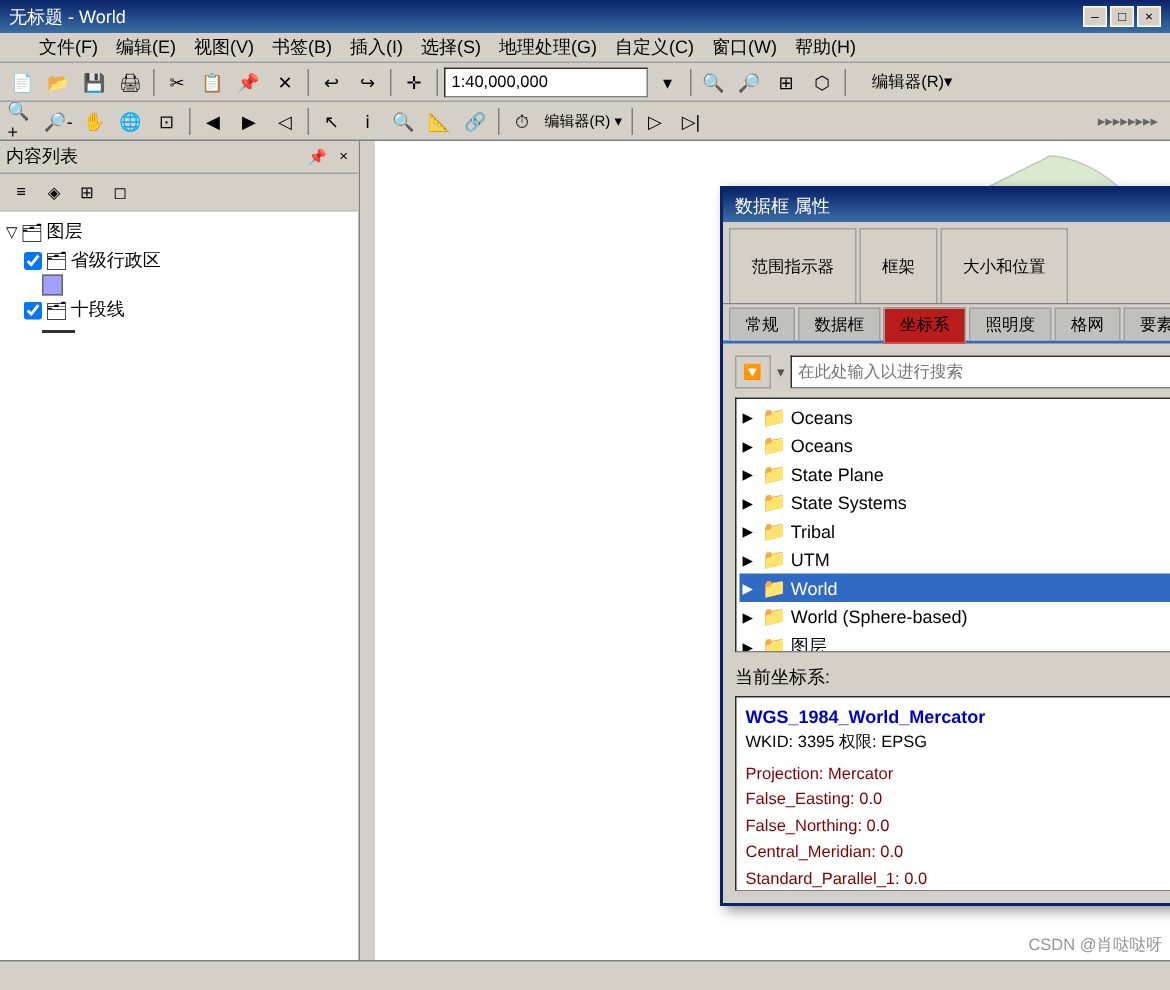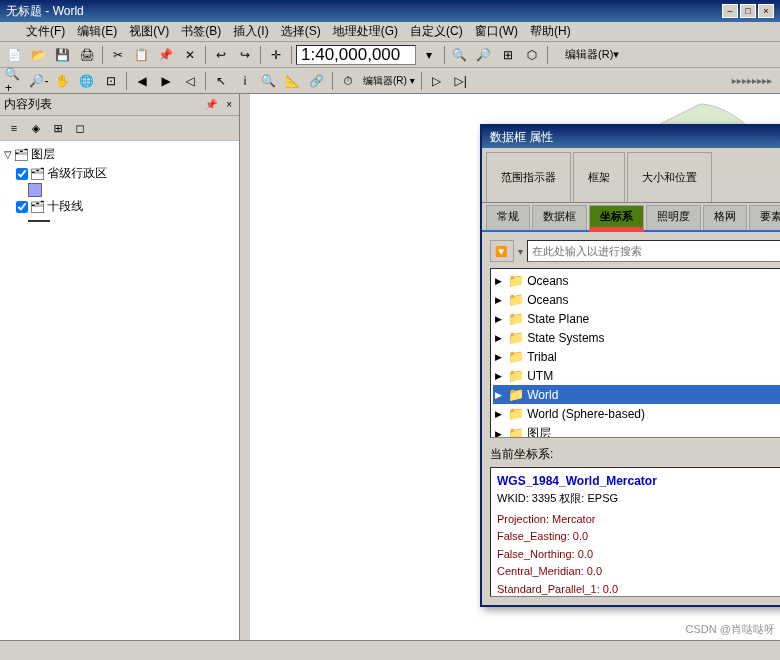--- a/index.html
+++ b/index.html
@@ -64,25 +64,25 @@
     .tool-btn {
       width: 22px; height: 22px;
       background: #d4d0c8;
       border: 1px solid transparent;
       display: flex; align-items: center; justify-content: center;
       cursor: pointer;
       font-size: 12px;
     }
     .tool-separator { width: 1px; height: 18px; background: #808080; margin: 0 2px; }
     .scale-input {
-      width: 120px; height: 20px;
+      width: 136px; height: 20px;
       border: 1px inset #808080;
       background: white;
       padding: 0 4px;
-      font-size: 17px;
+      font-size: 11px;
     }
 
     
     .main-area {
       display: flex;
       height: calc(660px - 22px - 20px - 26px - 26px - 20px);
       gap: 10px;
     }
 
     
@@ -198,25 +198,25 @@
     .dialog-tab2 {
       padding: 3px 10px;
       background: #c0c0bc;
       border: 1px solid #a0a0a0;
       border-bottom: none;
       cursor: pointer;
       font-size: 11px;
       margin-right: 2px;
     }
     .dialog-tab2.active {
-      background: #4d7c0f;
-      border-bottom: 5px solid #ef4444;
+      background: #b91c1c;
+      border-bottom: 1px solid #ef4444;
       margin-bottom: -2px;
       z-index: 1;
-      font-weight: bold;
+      font-weight: normal;
     }
 
     
     .dialog-body {
       padding: 8px;
     }
 
     
     .search-toolbar {
       display: flex;

